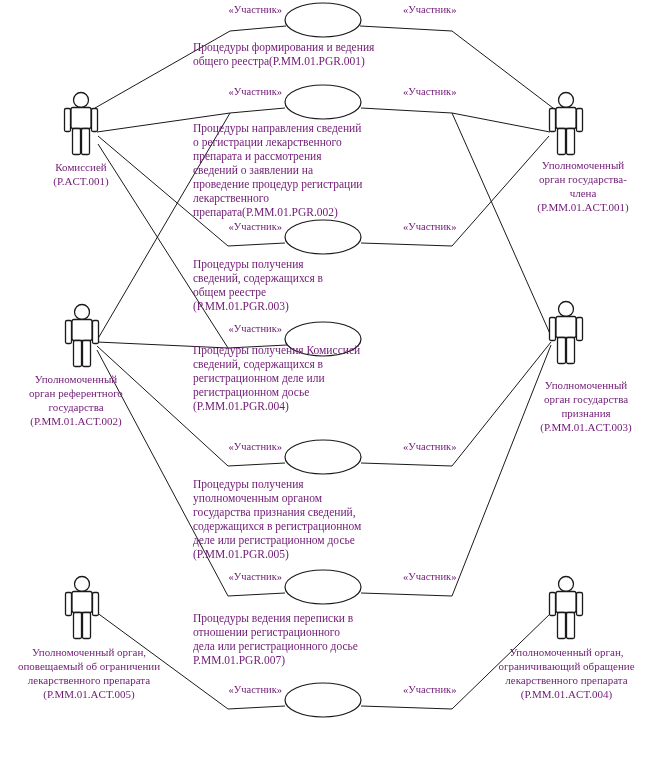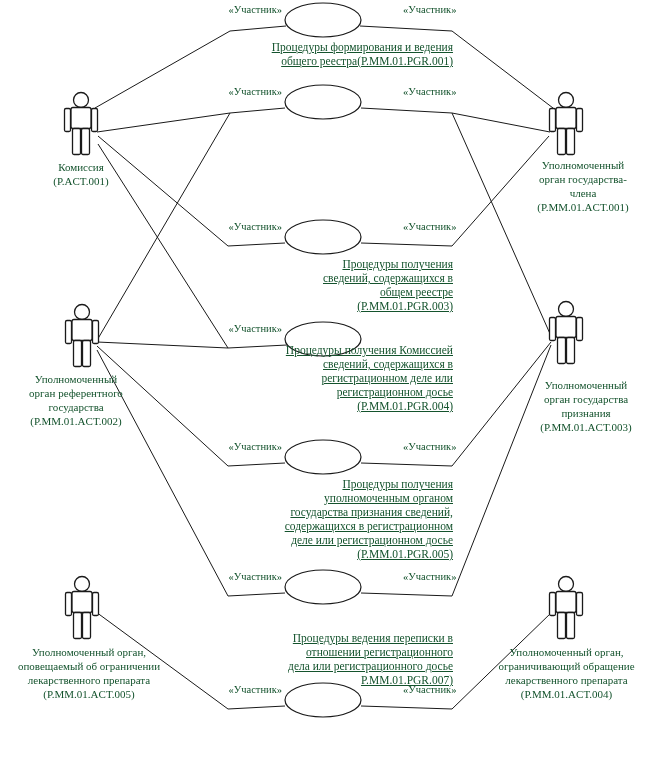--- a/index.html
+++ b/index.html
@@ -1,22 +1,22 @@
 <!DOCTYPE html>
 <html><head>
 <meta charset="utf-8">
 <style>
   html,body{margin:0;padding:0;background:#fff;}
   #canvas{
     position:relative;width:652px;height:783px;background:#ffffff;
-    font-family:"Liberation Serif","DejaVu Serif",serif;color:#14532d;overflow:hidden;
+    font-family:"Liberation Serif","DejaVu Serif",serif;color:#701a75;overflow:hidden;
   }
   #wires{position:absolute;left:0;top:0;}
   .txt{position:absolute;white-space:pre-line;line-height:14px;}
-  .cap{left:193px;width:260px;text-align:right;font-size:11.5px;text-decoration:underline;}
+  .cap{left:193px;width:260px;text-align:left;font-size:11.5px;}
   .st{font-size:10.5px;top:0;}
   .st.l{left:198px;width:84px;text-align:right;}
   .st.r{left:403px;width:84px;text-align:left;}
   .alabel{text-align:center;font-size:11px;}
 </style>
 </head>
 <body>
 
 <div id="canvas">
 
@@ -78,41 +78,48 @@
   <div class="txt st l" style="top:322px">«Участник»</div>
   <div class="txt st l" style="top:440px">«Участник»</div>
   <div class="txt st r" style="top:440px">«Участник»</div>
   <div class="txt st l" style="top:570px">«Участник»</div>
   <div class="txt st r" style="top:570px">«Участник»</div>
   <div class="txt st l" style="top:683px">«Участник»</div>
   <div class="txt st r" style="top:683px">«Участник»</div>
 
   <div class="txt cap" style="top:40px">Процедуры формирования и ведения
 общего реестра(P.MM.01.PGR.001)</div>
+  <div class="txt cap" style="top:121px">Процедуры направления сведений
+о регистрации лекарственного
+препарата и рассмотрения
+сведений о заявлении на
+проведение процедур регистрации
+лекарственного
+препарата(P.MM.01.PGR.002)</div>
   <div class="txt cap" style="top:257px">Процедуры получения
 сведений, содержащихся в
 общем реестре
 (P.MM.01.PGR.003)</div>
   <div class="txt cap" style="top:343px">Процедуры получения Комиссией
 сведений, содержащихся в
 регистрационном деле или
 регистрационном досье
 (P.MM.01.PGR.004)</div>
   <div class="txt cap" style="top:477px">Процедуры получения
 уполномоченным органом
 государства признания сведений,
 содержащихся в регистрационном
 деле или регистрационном досье
 (P.MM.01.PGR.005)</div>
-  <div class="txt cap" style="top:631px">Процедуры ведения переписки в
+  <div class="txt cap" style="top:611px">Процедуры ведения переписки в
 отношении регистрационного
 дела или регистрационного досье
 P.MM.01.PGR.007)</div>
 
-  <div class="txt alabel" style="left:11px;top:160px;width:140px">Комиссия
+  <div class="txt alabel" style="left:11px;top:160px;width:140px">Комиссией
 (P.ACT.001)</div>
   <div class="txt alabel" style="left:508px;top:158px;width:150px">Уполномоченный
 орган государства-
 члена
 (P.MM.01.ACT.001)</div>
   <div class="txt alabel" style="left:6px;top:372px;width:140px">Уполномоченный
 орган референтного
 государства
 (P.MM.01.ACT.002)</div>
   <div class="txt alabel" style="left:516px;top:378px;width:140px">Уполномоченный

